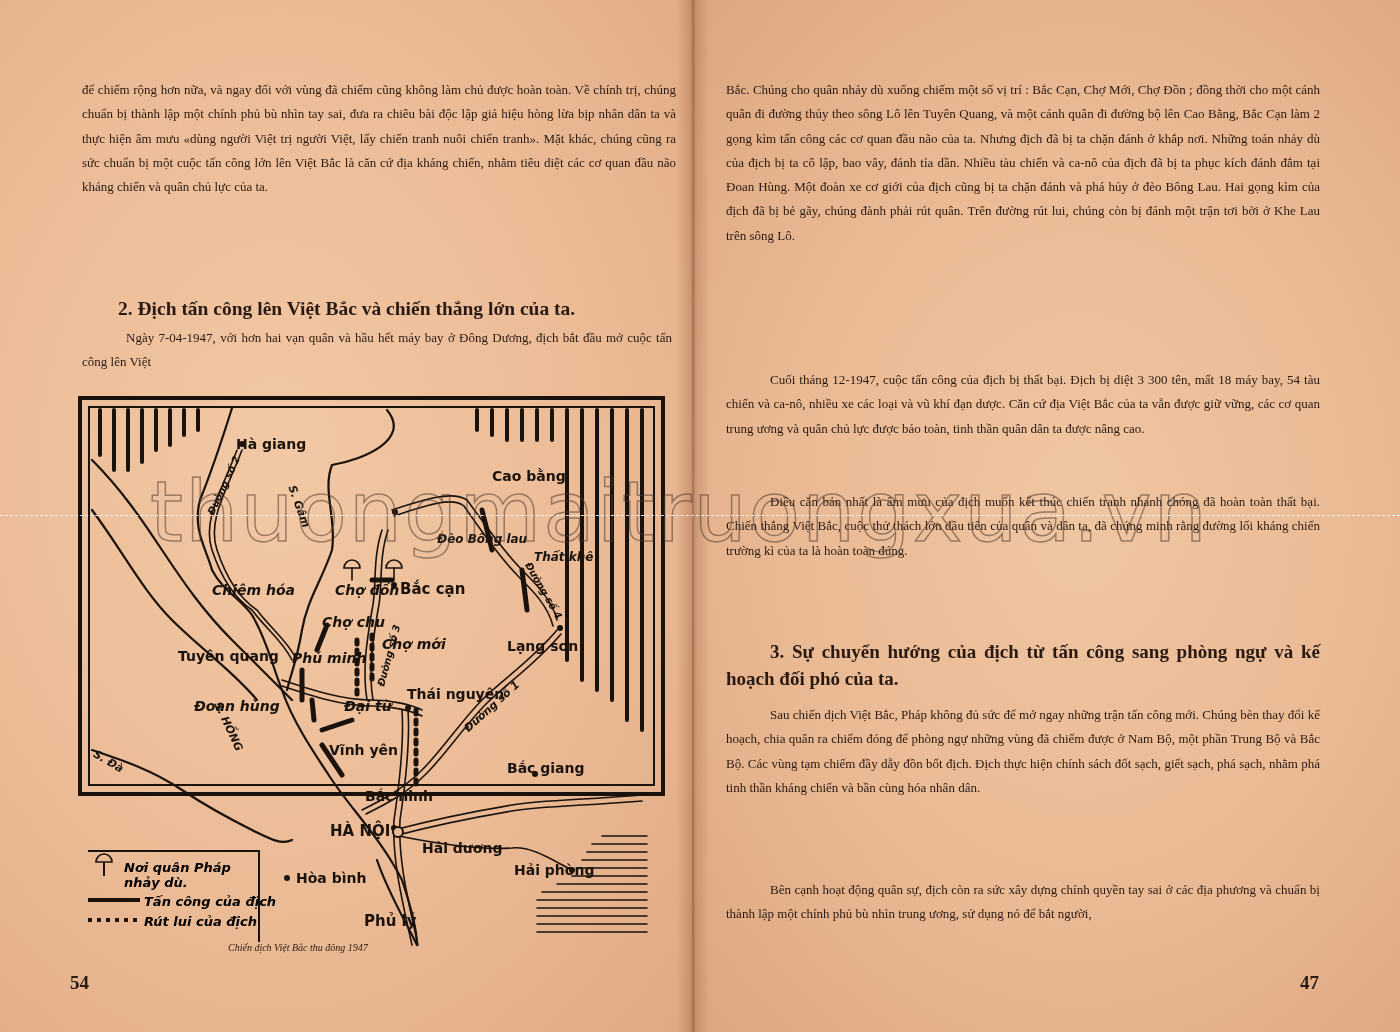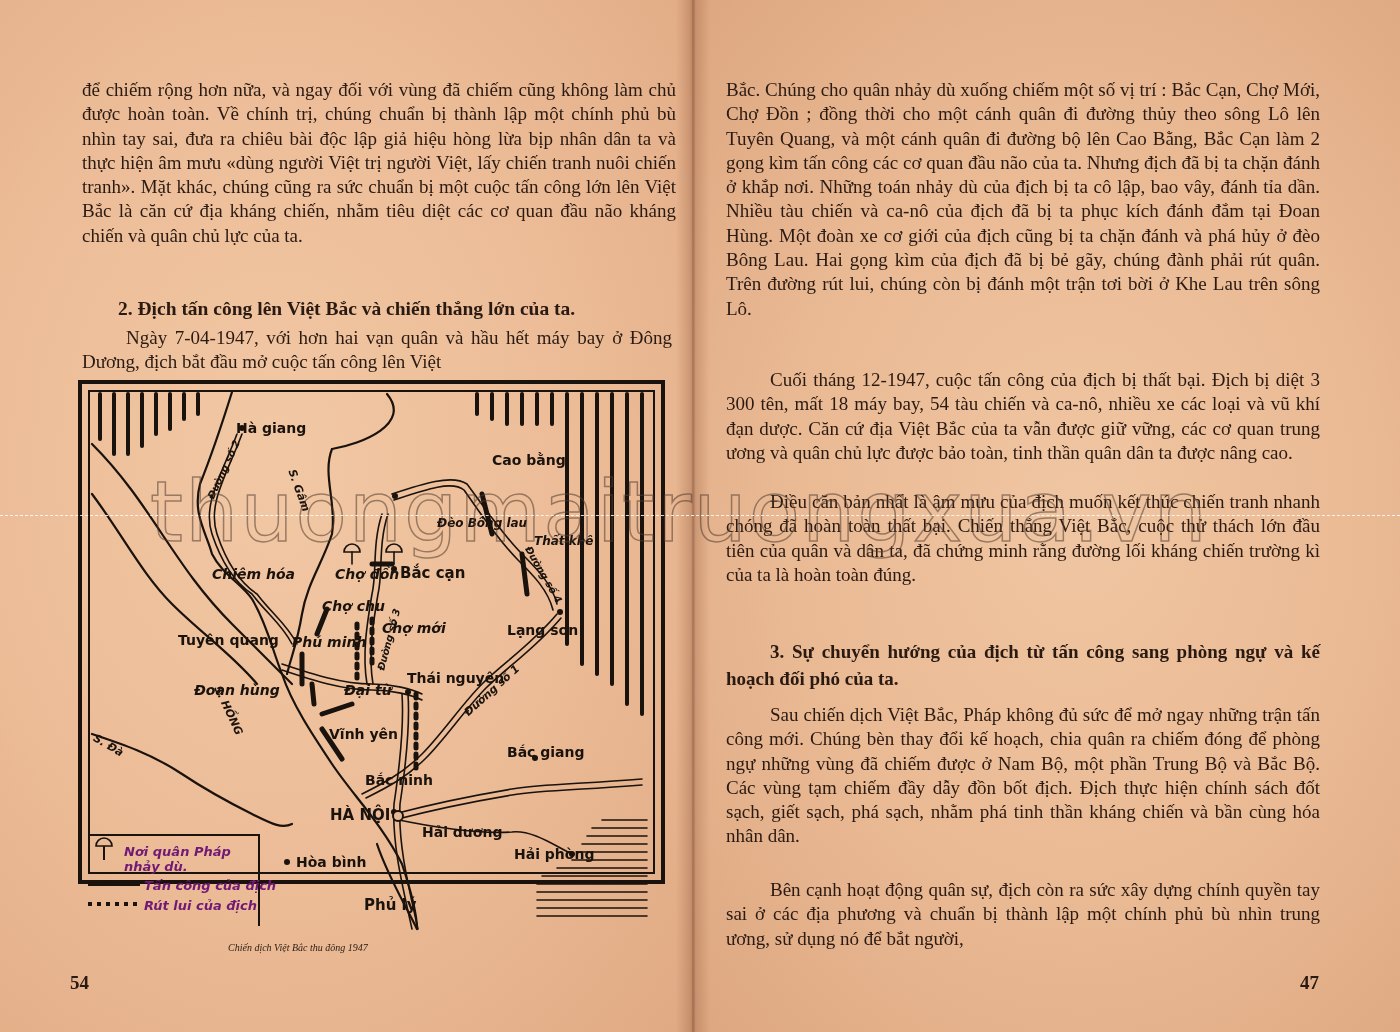--- a/index.html
+++ b/index.html
@@ -20,21 +20,21 @@
     background: radial-gradient(ellipse at 55% 50%, #f0c6a2 0%, #e9b993 55%, #dca680 100%);
   }
   .gutter {
     position:absolute; left:676px; top:0; width:34px; height:1032px;
     background: linear-gradient(90deg, rgba(160,100,70,0) 0%, rgba(150,90,60,0.35) 45%, rgba(110,60,40,0.55) 50%, rgba(150,90,60,0.3) 58%, rgba(160,100,70,0) 100%);
   }
   .top-edge { position:absolute; left:0; top:0; width:1400px; height:6px; background:#1c120c; }
   .text-block {
     position:absolute;
     font-family:"Liberation Serif","DejaVu Serif",serif;
-    font-size:19px; line-height:24.3px; text-align:justify;
+    font-size:13px; line-height:24.3px; text-align:justify;
   }
   .text-block p { margin:0; }
   .text-block p.indent { text-indent:44px; }
   .heading {
     position:absolute;
     font-family:"Liberation Serif","DejaVu Serif",serif;
     font-weight:bold; font-size:19px; line-height:26px;
   }
   .left-text { left:82px; top:78px; width:594px; }
   .left-h { left:82px; top:296px; width:594px; text-indent:36px; font-size:19.5px; }
@@ -47,41 +47,41 @@
   .r-text4 { left:726px; top:703px; width:594px; }
   .r-text5 { left:726px; top:878px; width:594px; }
 
   .page-num {
     position:absolute; font-family:"Liberation Serif",serif; font-weight:bold; font-size:19px;
   }
   .pn-left { left:70px; top:972px; }
   .pn-right { left:1300px; top:972px; }
 
   .map {
-    position:absolute; left:78px; top:380px; width:587px; height:504px;
+    position:absolute; left:78px; top:396px; width:587px; height:400px;
     border:4px solid #1a120c; box-sizing:border-box;
   }
   .map-inner {
     position:absolute; left:6px; top:6px; right:6px; bottom:6px;
     border:2px solid #1a120c;
   }
   .map svg { position:absolute; left:0; top:0; }
   .map-label {
     position:absolute; font-family:"DejaVu Sans","Liberation Sans",sans-serif;
     font-weight:bold; font-size:14px; color:#1a120c; white-space:nowrap;
   }
   .map-label.it { font-style:italic; }
   .legend {
     position:absolute; left:6px; top:450px; width:170px; height:90px;
     border:2px solid #1a120c; border-left:none; border-bottom:none;
     background:transparent;
   }
   .legend-row {
     position:absolute; font-family:"DejaVu Sans","Liberation Sans",sans-serif;
-    font-style:italic; font-weight:bold; font-size:13px; color:#701a75; white-space:nowrap;
+    font-style:italic; font-weight:bold; font-size:13px; color:#000000; white-space:nowrap;
   }
   .caption {
     position:absolute; left:228px; top:942px;
     font-family:"Liberation Serif","DejaVu Serif",serif; font-style:italic; font-size:10px;
   }
   .watermark {
     position:absolute; left:150px; top:470px; width:1120px;
     font-family:"DejaVu Sans","Liberation Sans",sans-serif; font-size:84px; letter-spacing:2px;
     color:transparent; -webkit-text-stroke:1.5px rgba(80,60,50,0.55);
     white-space:nowrap; line-height:84px;

